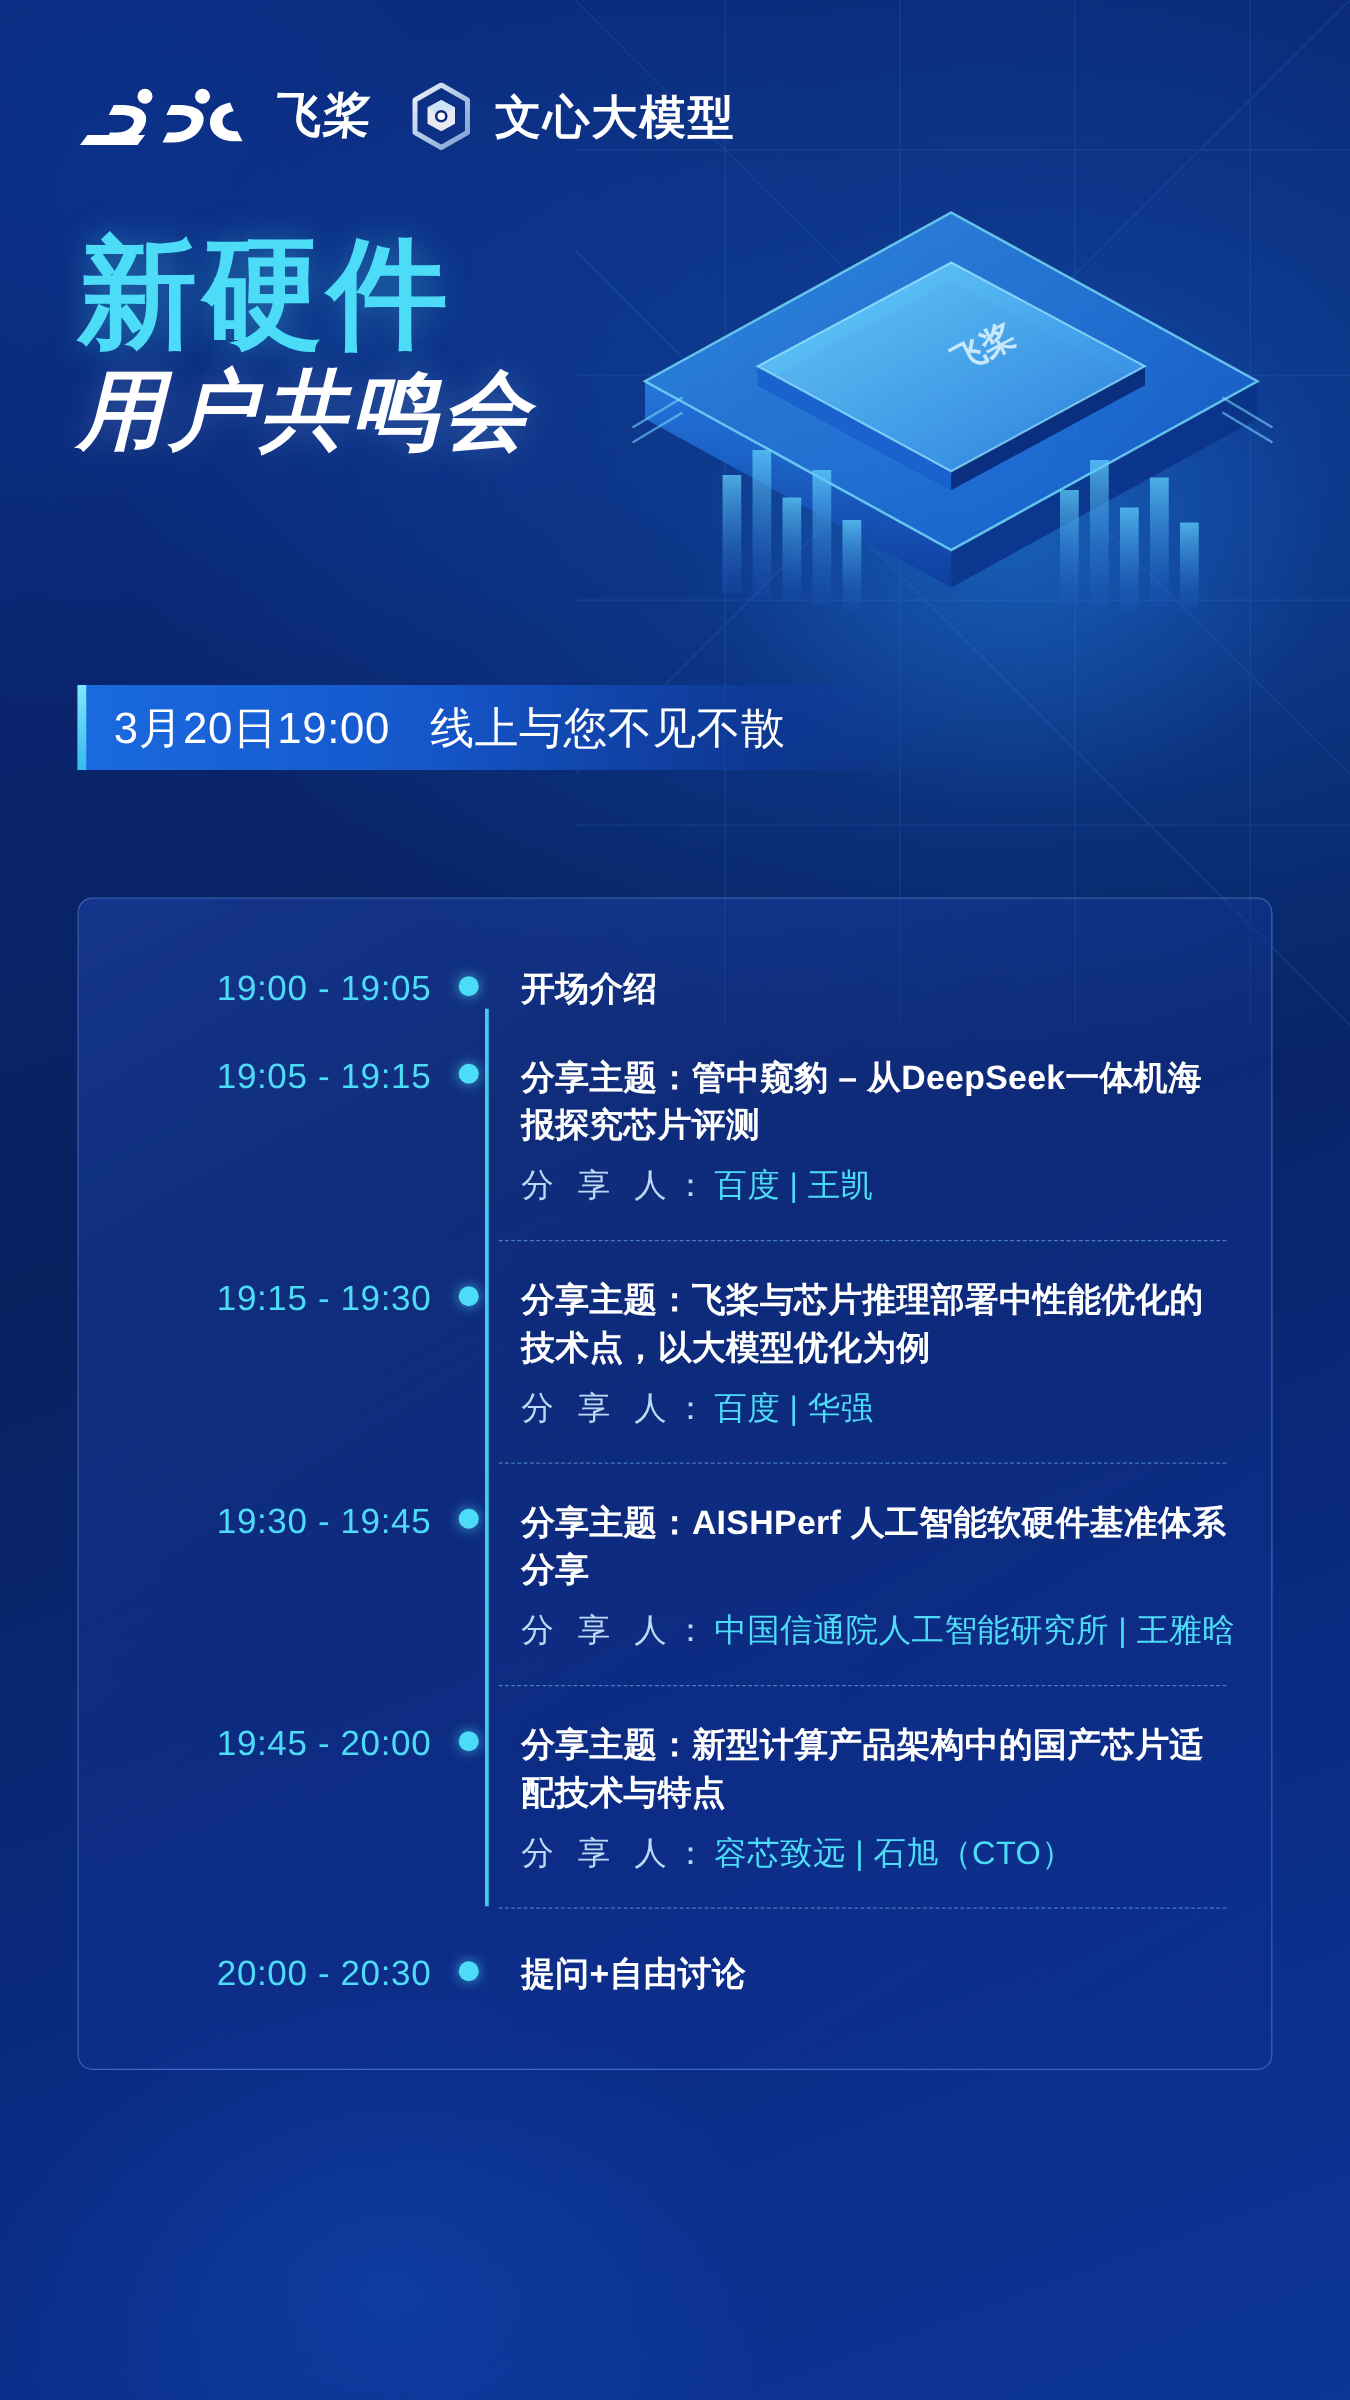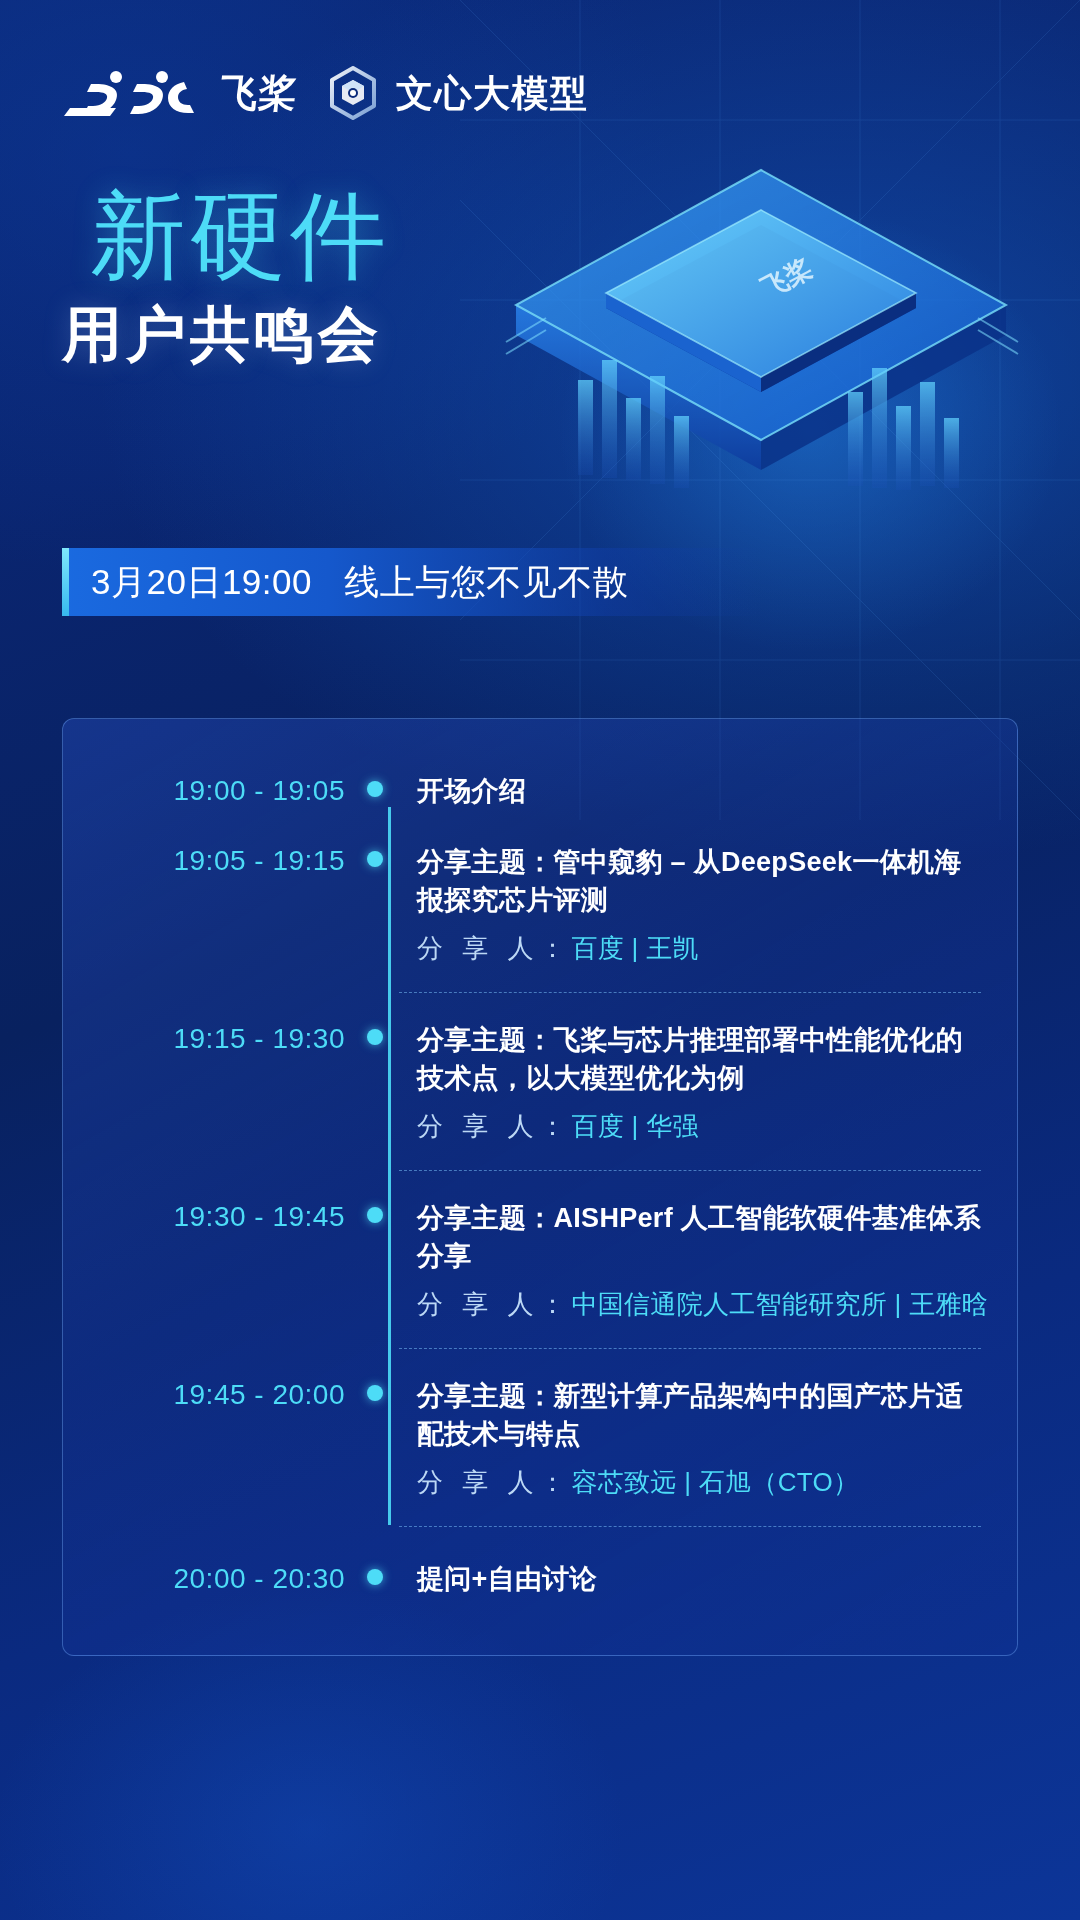--- a/index.html
+++ b/index.html
@@ -77,33 +77,33 @@
     position: absolute;
     left: 62px;
     top: 188px;
     line-height: 1.0;
     user-select: none;
   }
   .headline .l1 {
     display:block;
     color:#4ddcf7;
     font-size: 96px;
-    font-weight: 400;
+    font-weight: 700;
     letter-spacing: 4px;
     text-shadow: 0 0 26px rgba(77,220,247,0.35);
-    margin-left: 28px;
   }
   .headline .l2 {
     display:block;
-    margin-top: 21px;
-    color:#ffffff;
-    font-size: 60px;
+    margin-top: 10px;
+    color:#ffffff;
+    font-size: 69px;
     font-weight: 700;
     letter-spacing: 4px;
     text-shadow: 0 0 26px rgba(180,220,255,0.25);
+    font-style: italic;
   }
 
   
   .datebar {
     position: absolute;
     left: 62px;
     top: 548px;
     height: 68px;
     min-width: 700px;
     display: flex;

